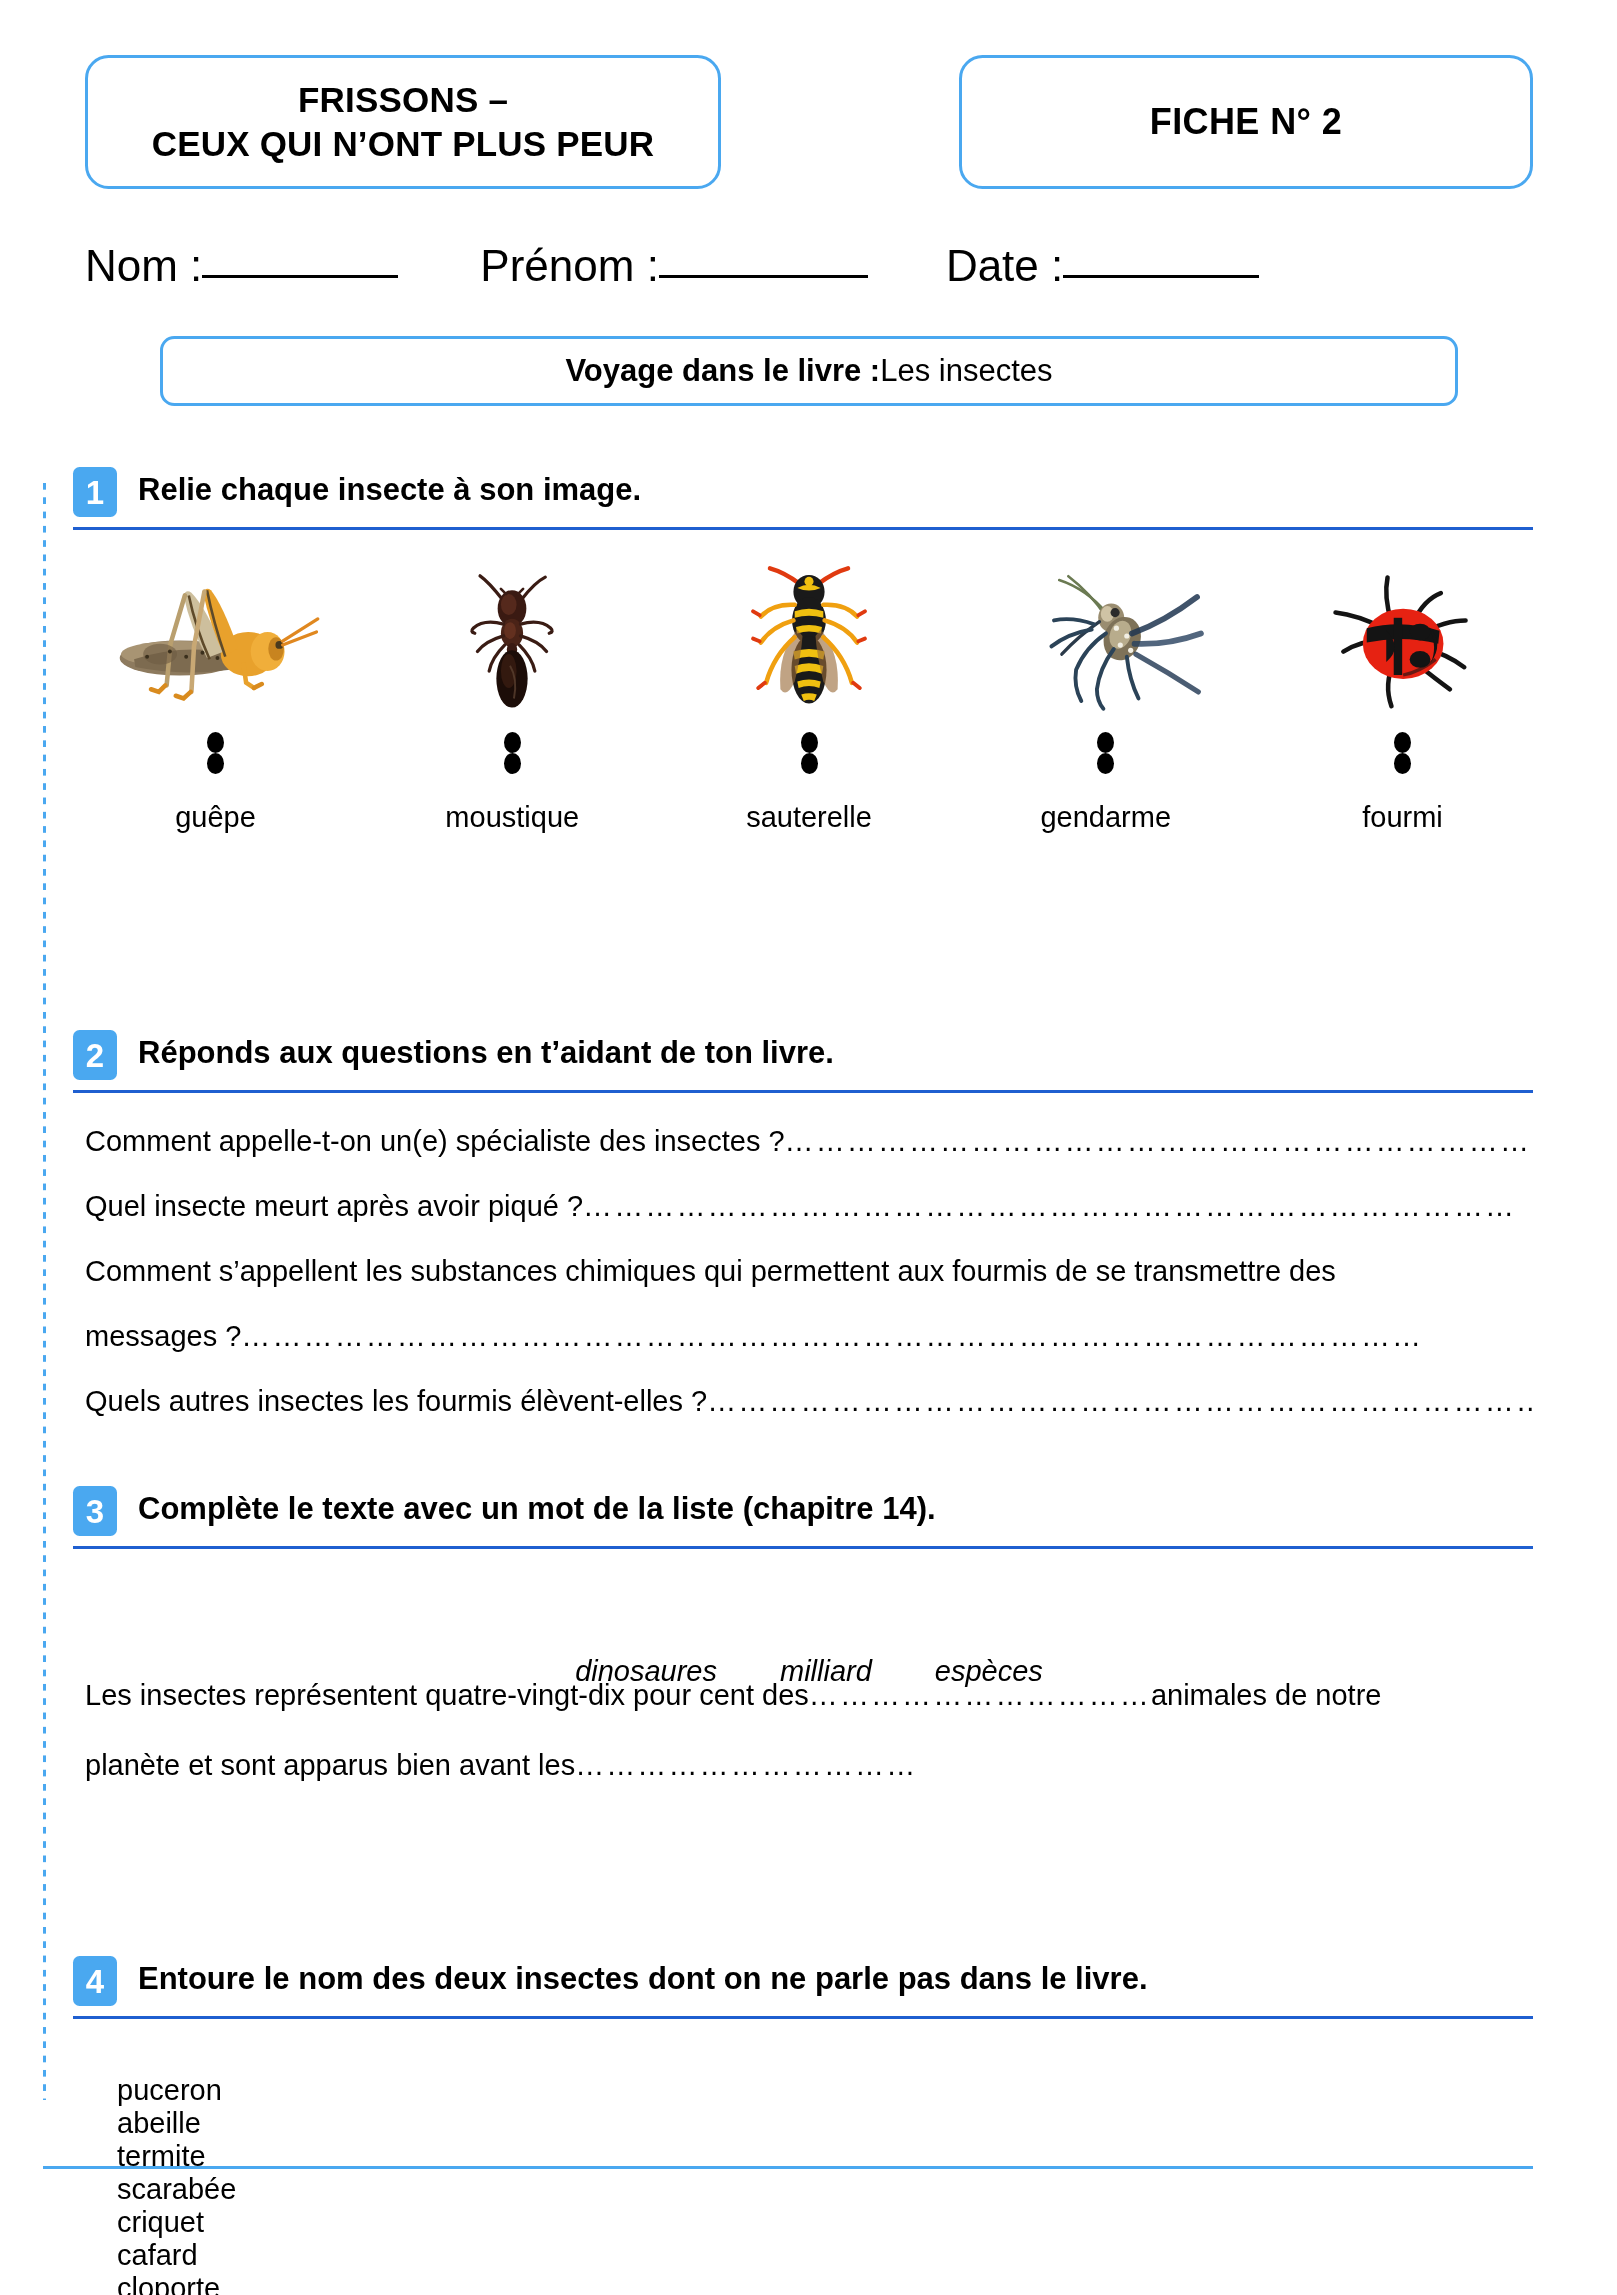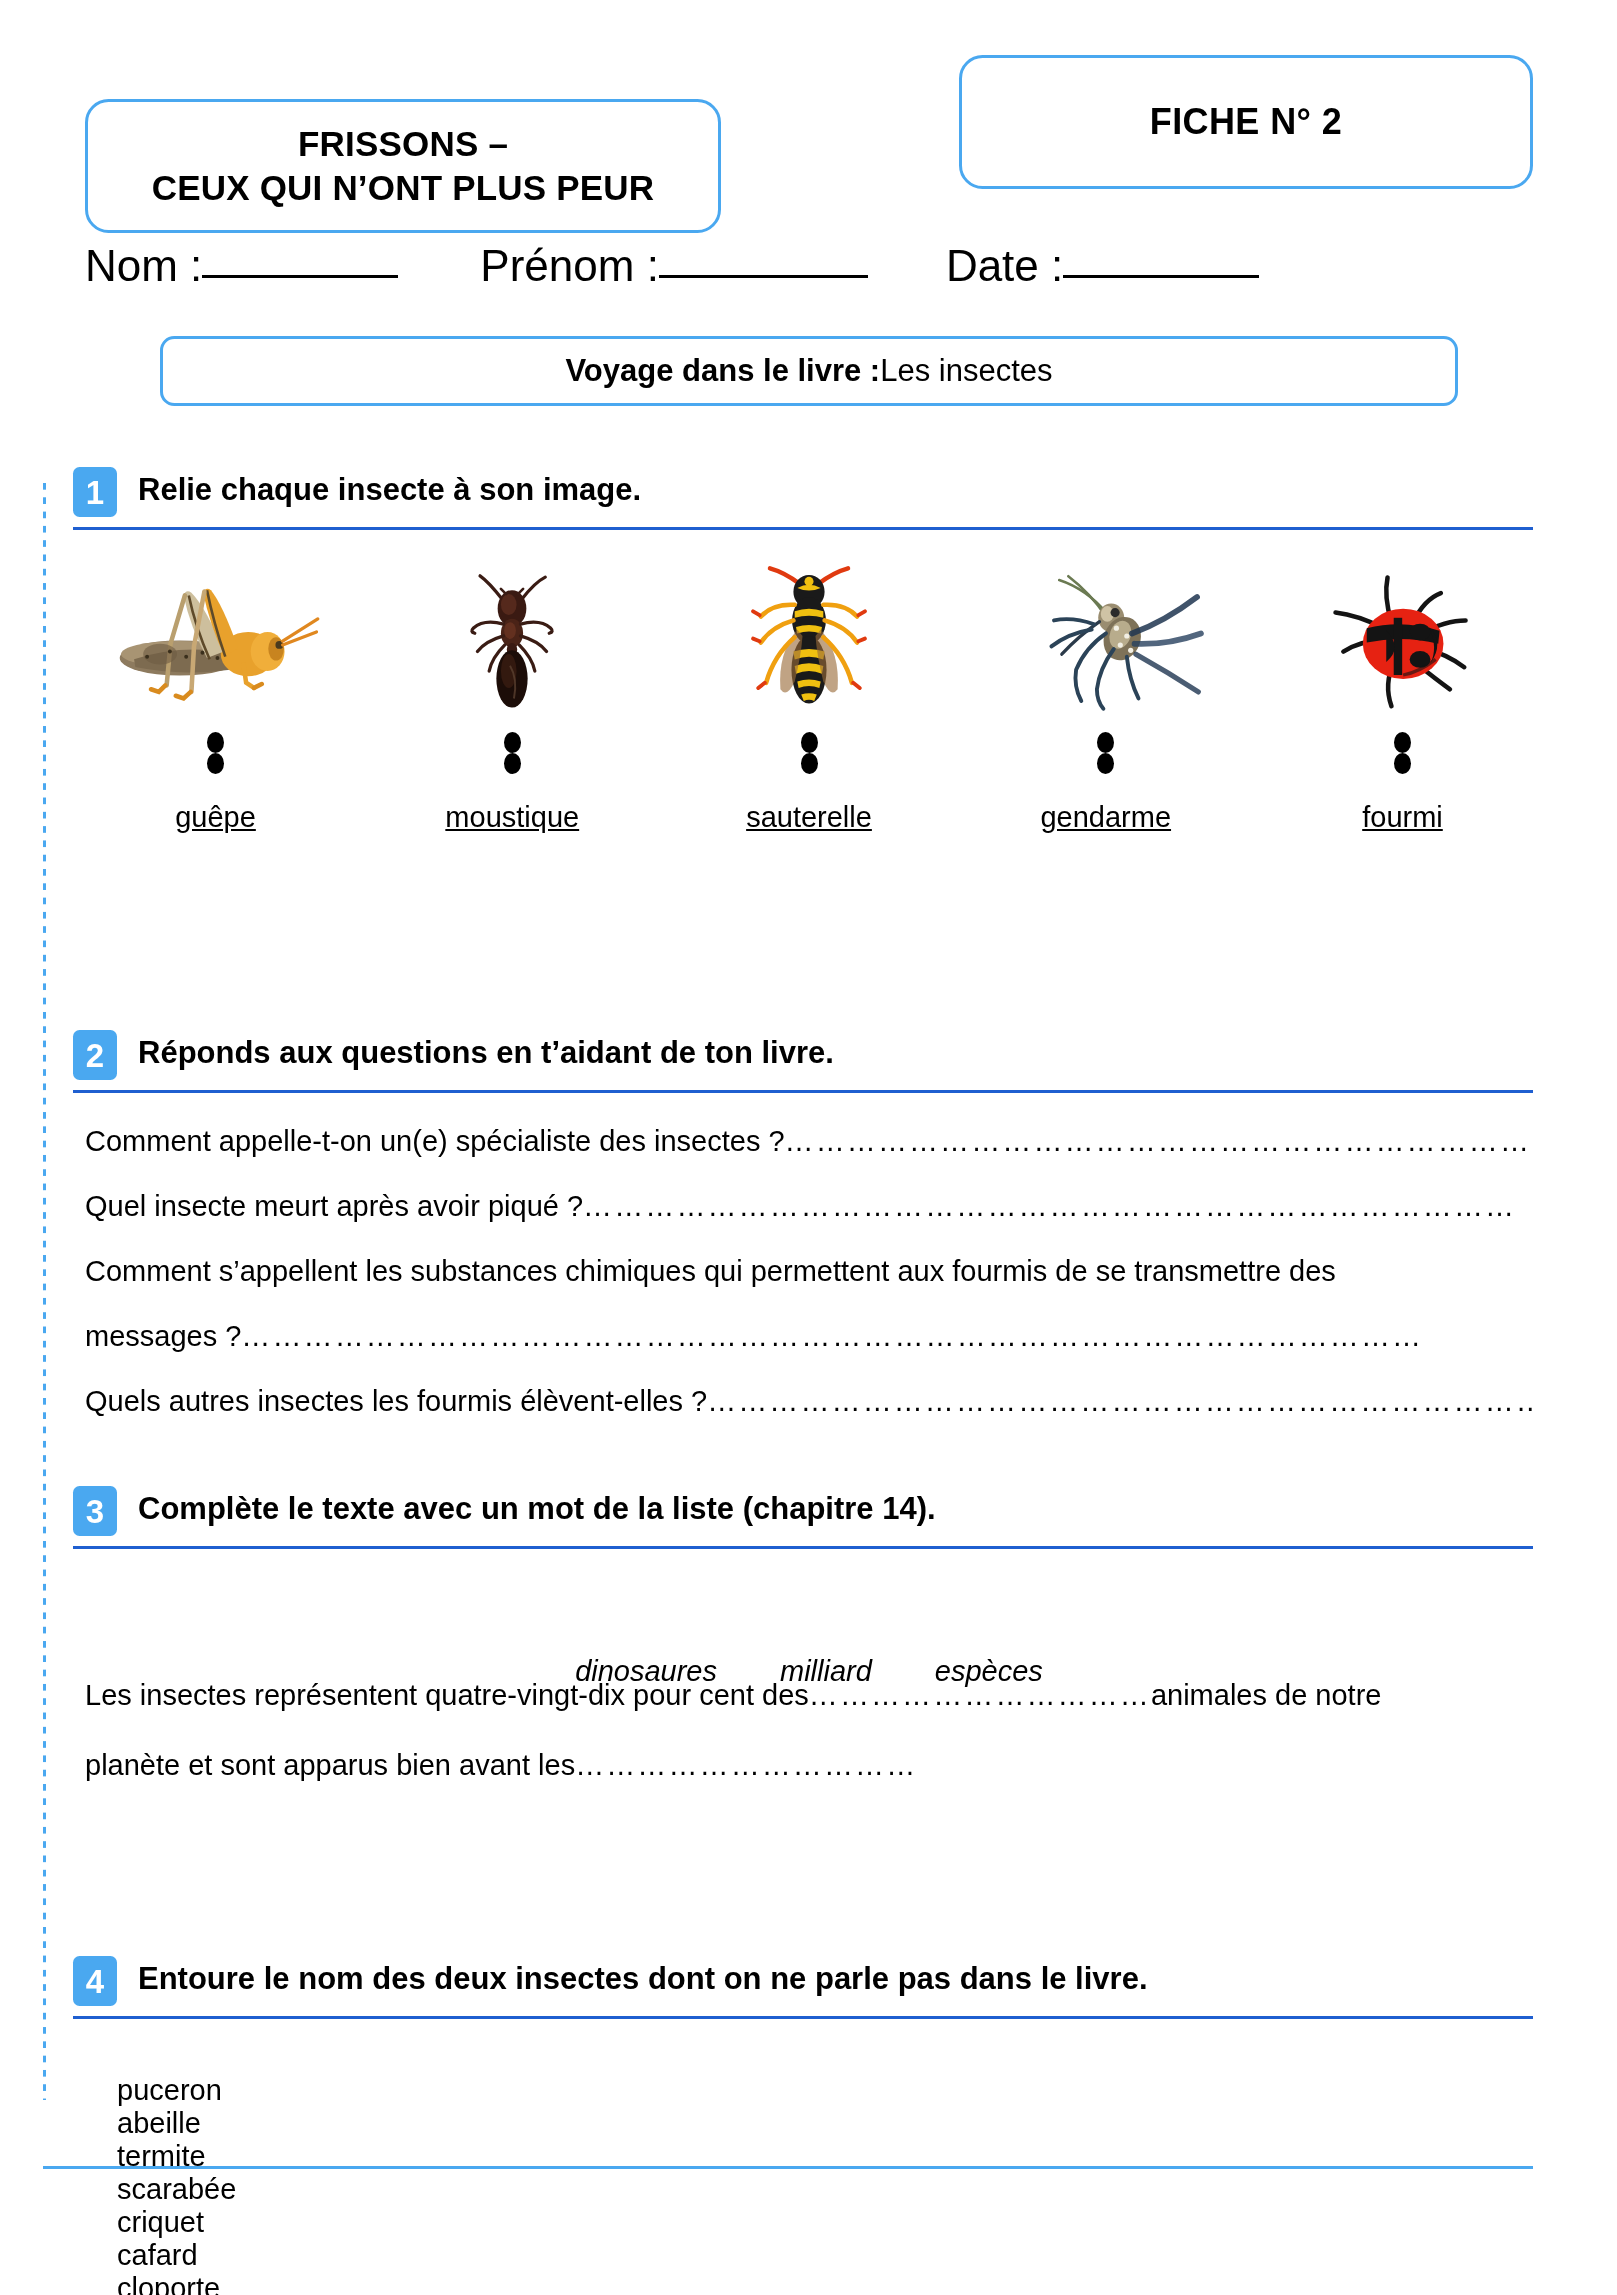--- a/index.html
+++ b/index.html
@@ -48,21 +48,20 @@
     display: flex;
     align-items: center;
     justify-content: center;
     text-align: center;
     background: #fff;
   }
   .hdr-box.left {
     width: 636px;
     height: 134px;
     padding: 3.9px 19.6px;
-    margin-top: 44px;
   }
   .hdr-box.right {
     width: 574px;
     height: 134px;
     padding: 3.9px 19.6px;
   }
   .hdr-title {
     font-size: 35px;
     font-weight: bold;
     line-height: 1.25;
@@ -158,21 +157,20 @@
     background: #1f5fd0;
   }
 
   
   .match-zone {
     position: absolute;
     left: 85px;
     right: 85px;
     top: 561px;
     height: 430px;
-    text-decoration: underline;
   }
   .match-cols {
     display: flex;
     justify-content: space-between;
     align-items: flex-start;
     height: 100%;
   }
   .match-col {
     width: 261px;
     display: flex;

